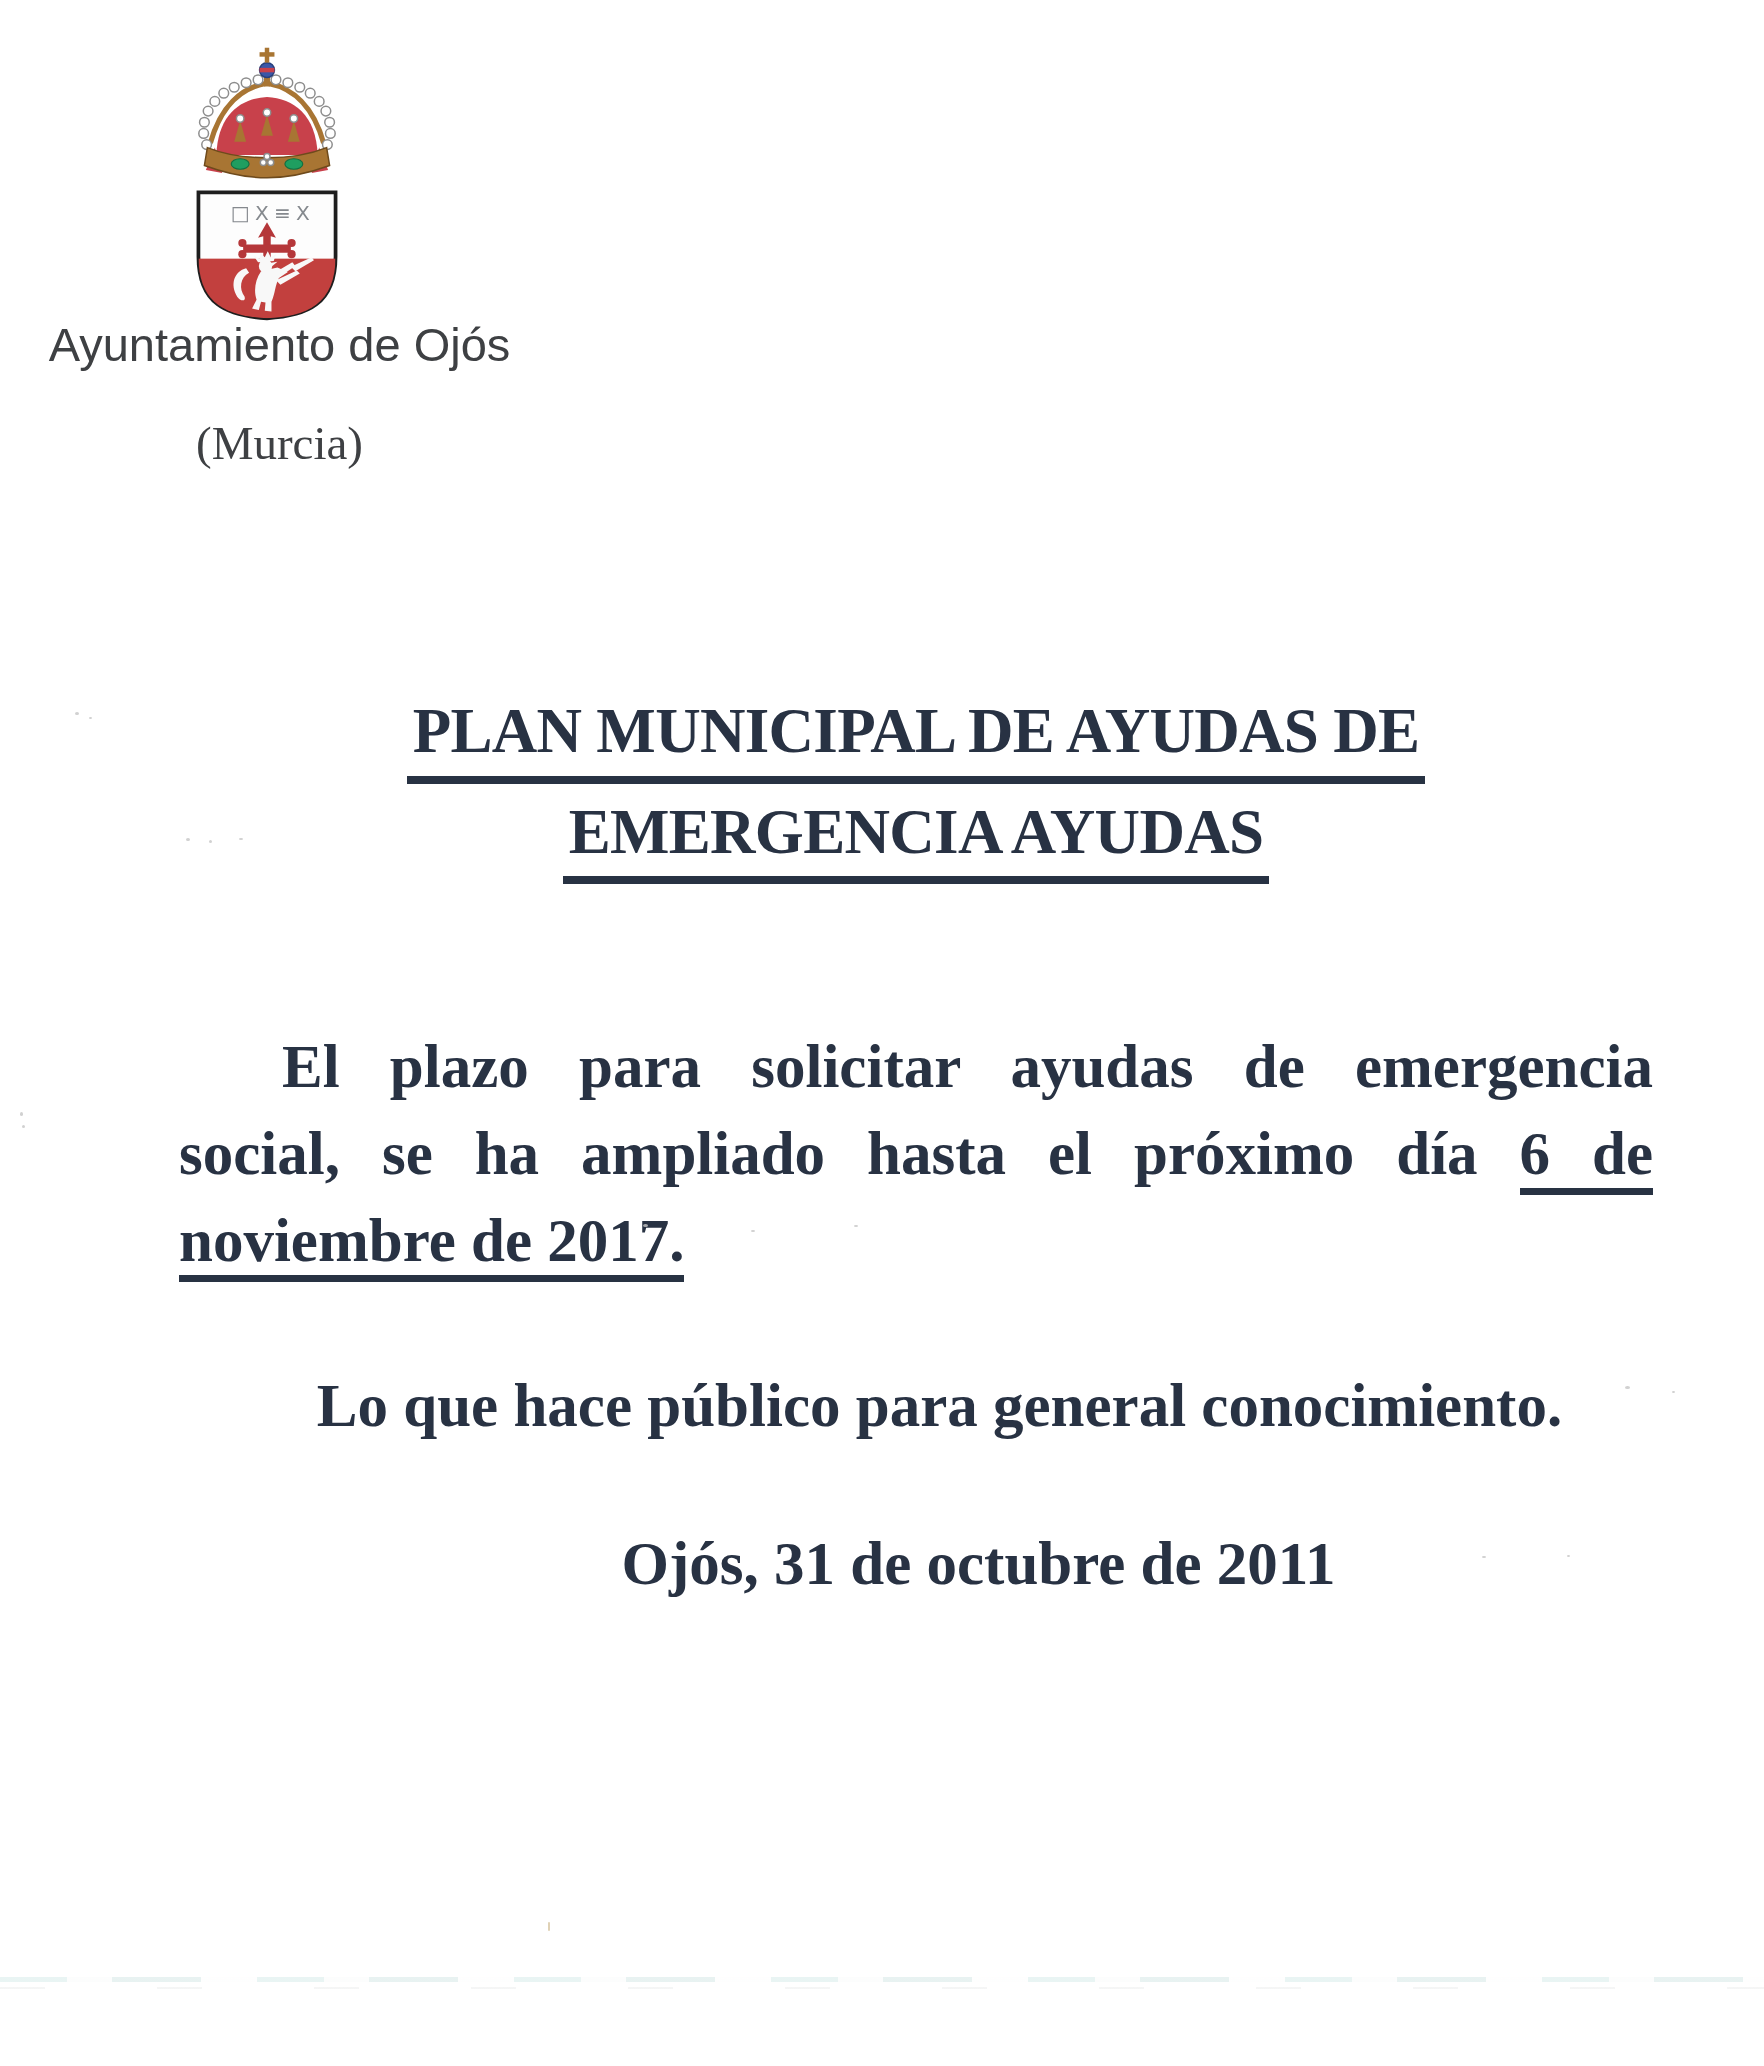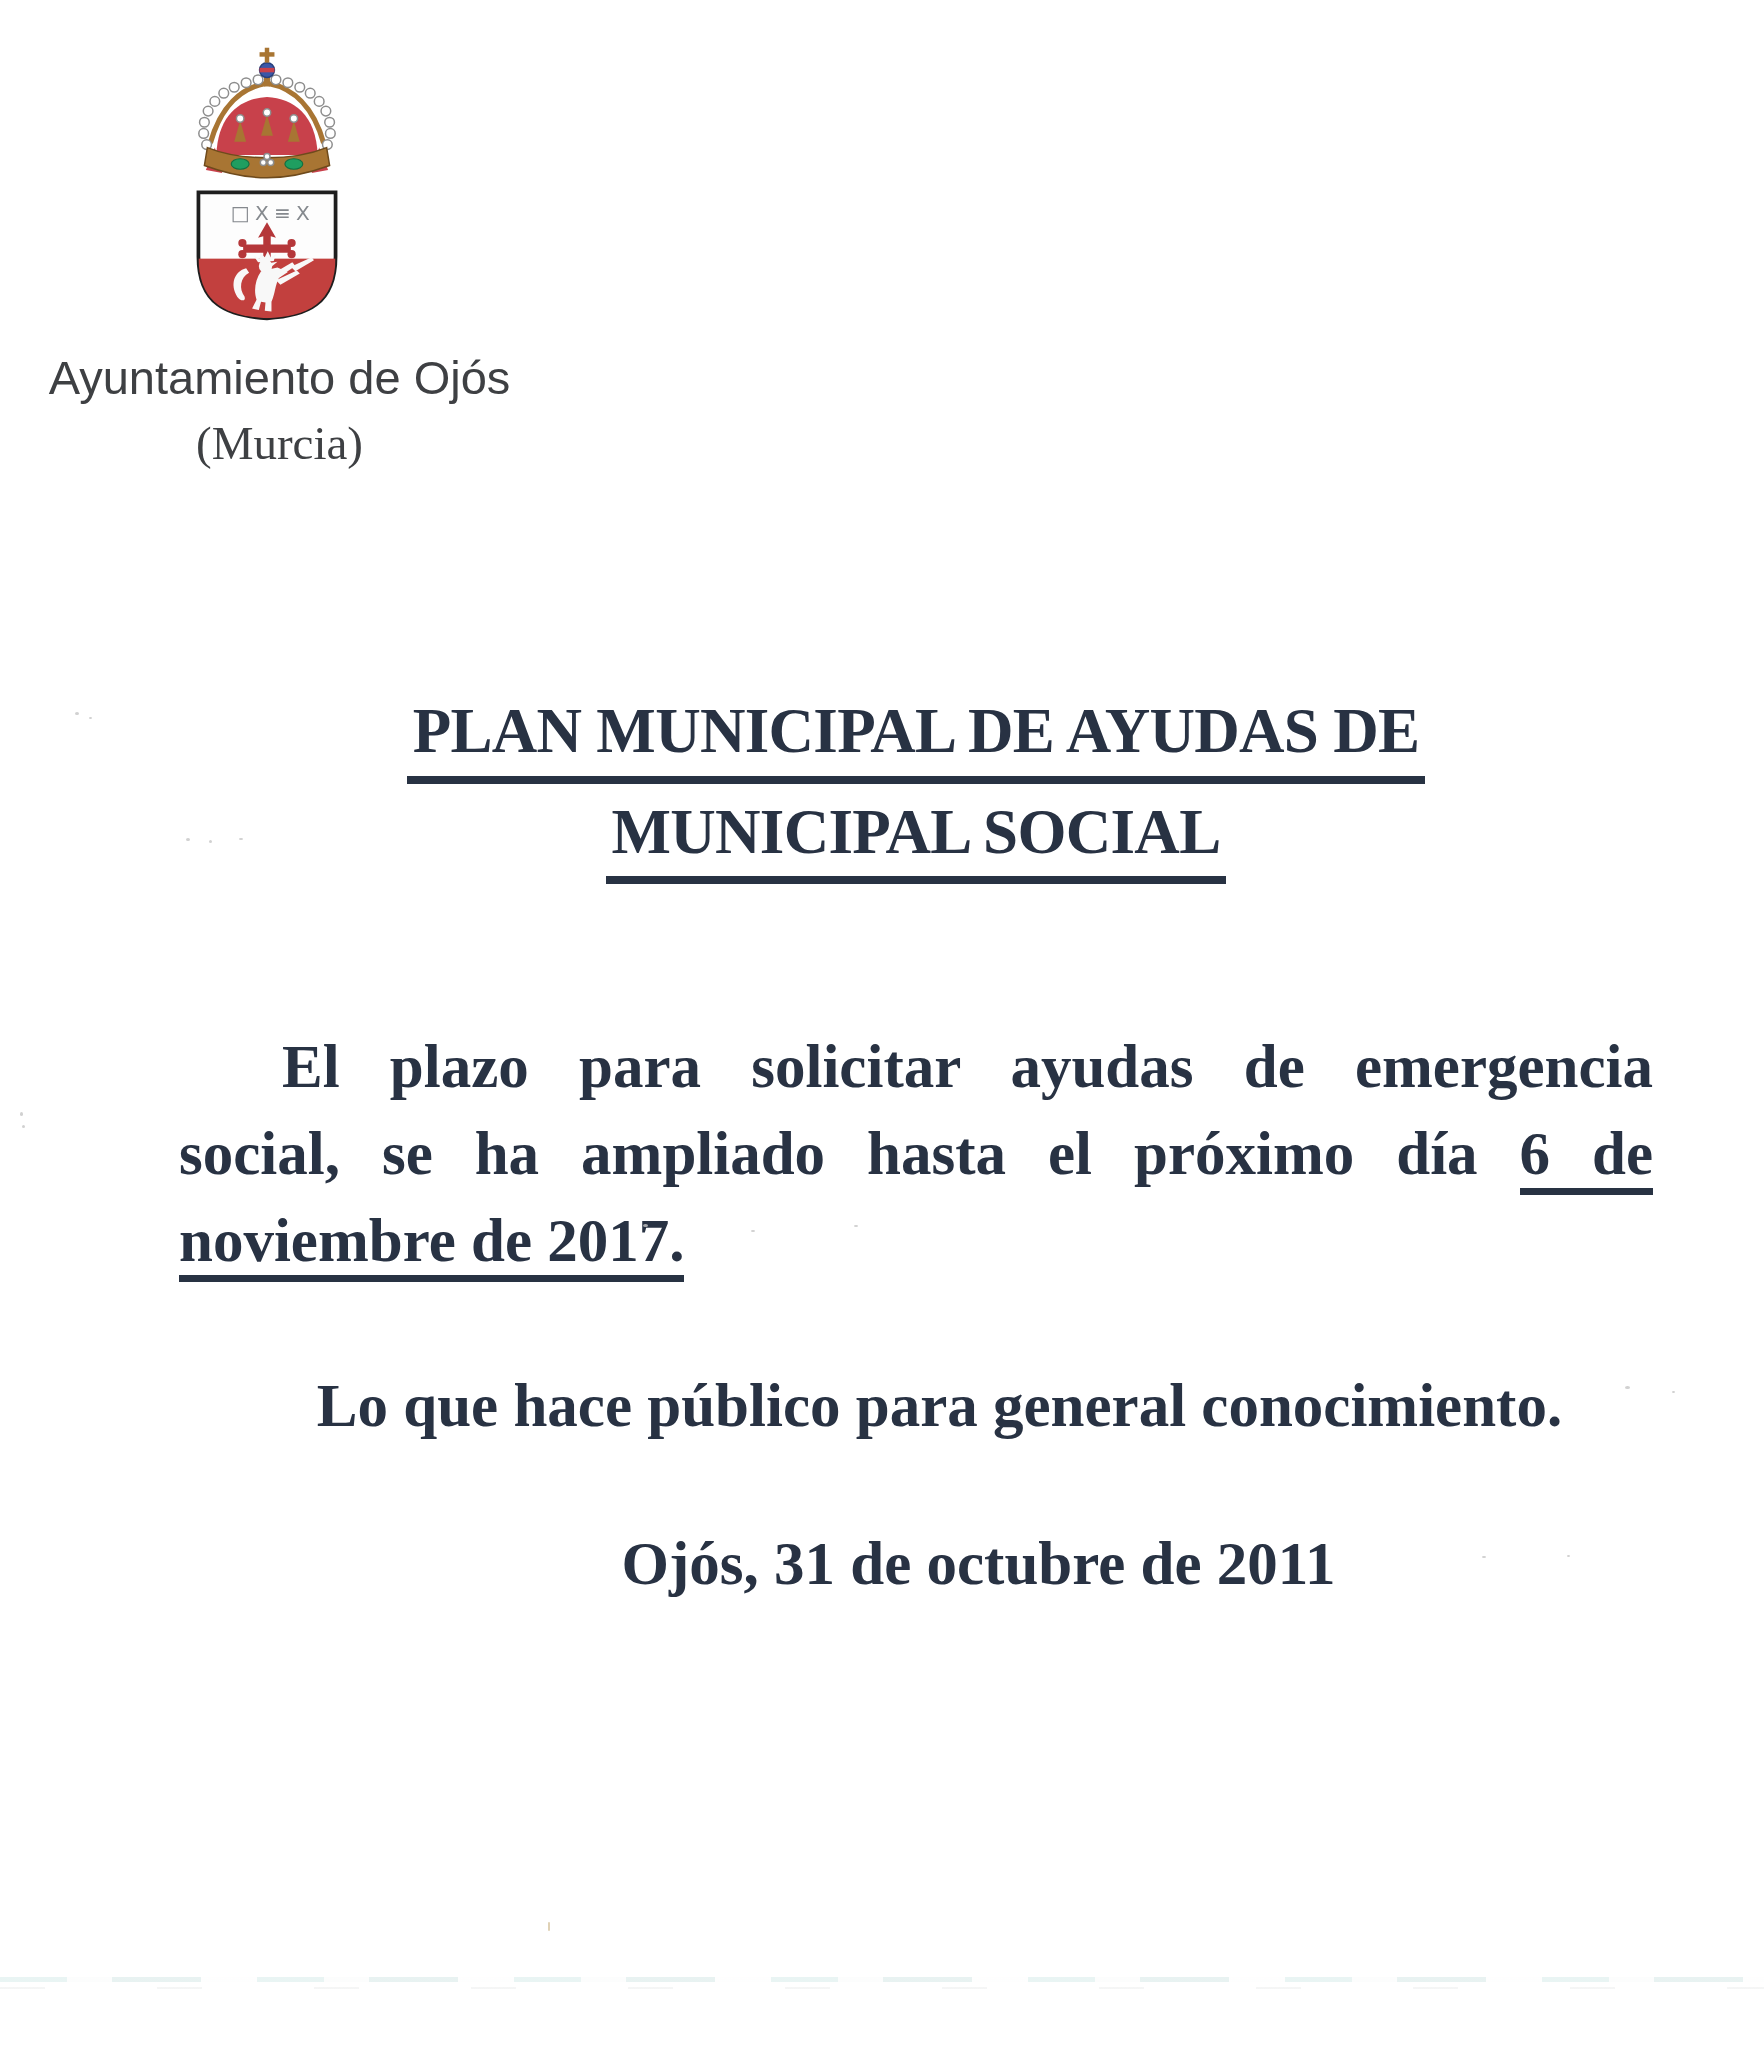--- a/index.html
+++ b/index.html
@@ -1,21 +1,21 @@
 <!DOCTYPE html>
 <html style="--ink: #283243; --org-gray: #3e4043; --shield-red: #c2403e; --cross-red: #b5373a; --crown-red: #c8414b; --crown-gold: #a87533; --gem-green: #1f9e60; --orb-blue: #3a57a8;font-size:12px"><head>
 <meta charset="utf-8">
 <style>
   html,body{margin:0;padding:0;background:#ffffff;}
   .page{position:relative;width:1764px;height:2066px;background:#ffffff;overflow:hidden;
         font-family:"Liberation Serif",serif;}
 
   
   .crest{position:absolute;left:188px;top:43px;width:158px;height:280px;text-align:right;}
-  .org-name{position:absolute;left:26px;top:350px;width:507px;text-align:center;
+  .org-name{position:absolute;left:26px;top:317px;width:507px;text-align:center;
             font-family:"Liberation Sans",sans-serif;font-size:47px;font-weight:400;
             color:var(--org-gray,#3e4043);}
   .org-region{position:absolute;left:26px;top:416px;width:507px;text-align:center;
             font-family:Liberation Serif, serif;font-size:47px;font-weight:400;
             color:var(--org-gray,#3e4043);}
 
   
   .title{position:absolute;left:179px;top:695px;width:1474px;text-align:center;
          font-family:"Liberation Serif",serif;font-weight:bold;font-size:63px;
          color:var(--ink,#283243);letter-spacing:-0.7px;}
@@ -144,21 +144,21 @@
   </div>
 
   <div class="org-name">Ayuntamiento de Ojós</div>
   <div class="org-region">(Murcia)</div>
 
   <div class="title">
     <div class="title-line">
       <span class="u-title">PLAN MUNICIPAL DE AYUDAS DE</span>
     </div>
     <div class="title-line">
-      <span class="u-title">MUNICIPAL SOCIAL</span>
+      <span class="u-title">EMERGENCIA AYUDAS</span>
     </div>
   </div>
 
   <div class="para">
     <div class="pline indent"><span>El plazo para solicitar ayudas de emergencia</span></div>
     <div class="pline"><span>social, se ha ampliado hasta el próximo día</span> <span class="u">6 de</span></div>
     <div class="pline lastline"><span class="u">noviembre de 2017.</span></div>
   </div>
 
   <div class="closing">Lo que hace público para general conocimiento.</div>

